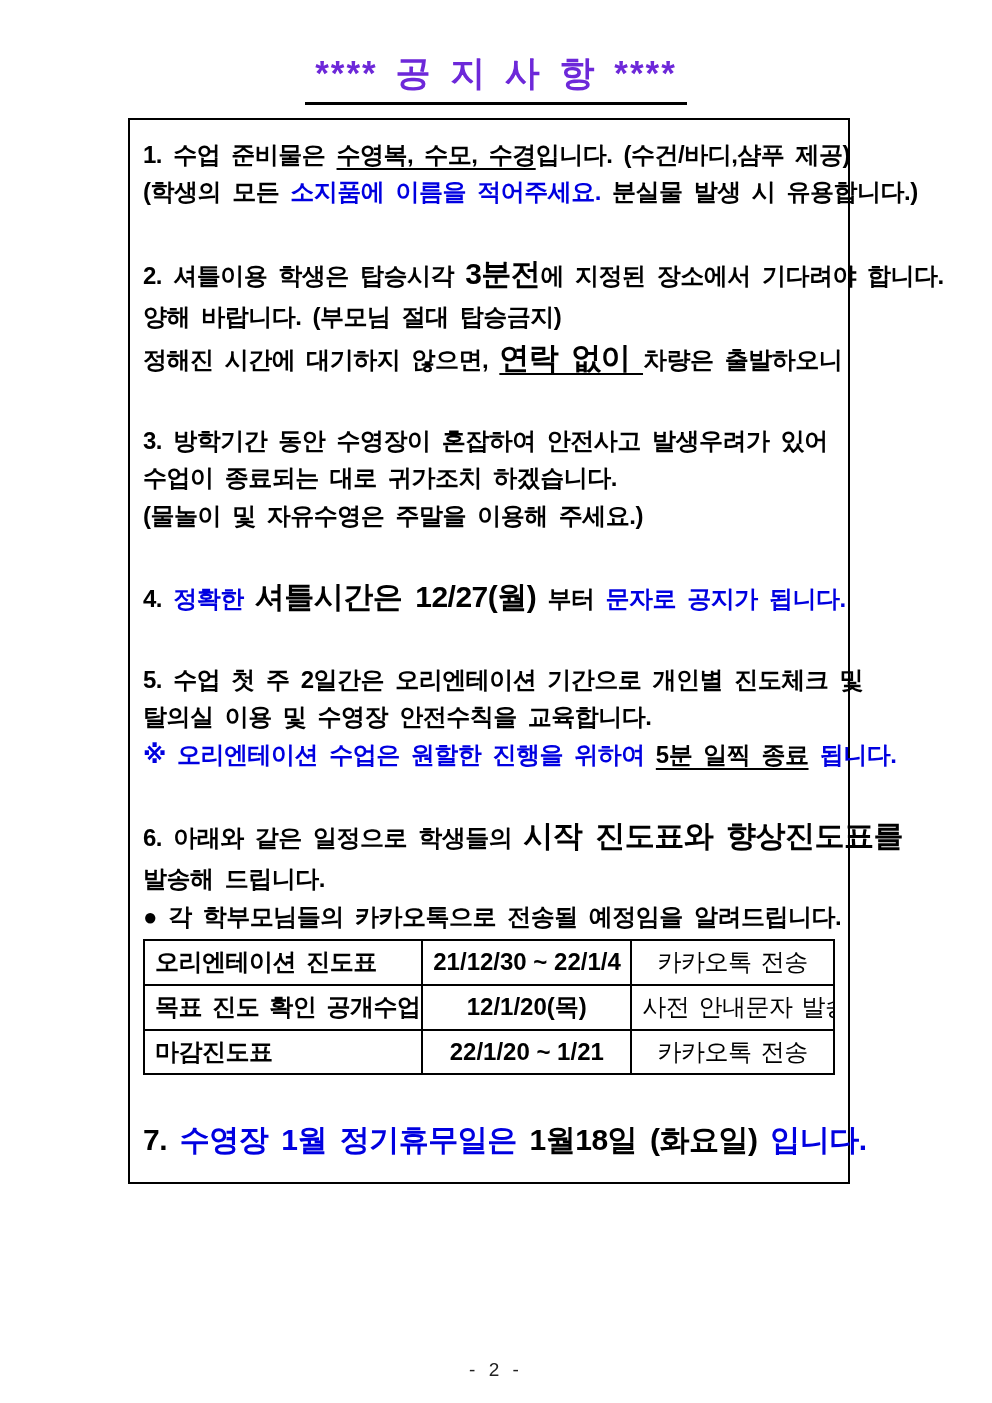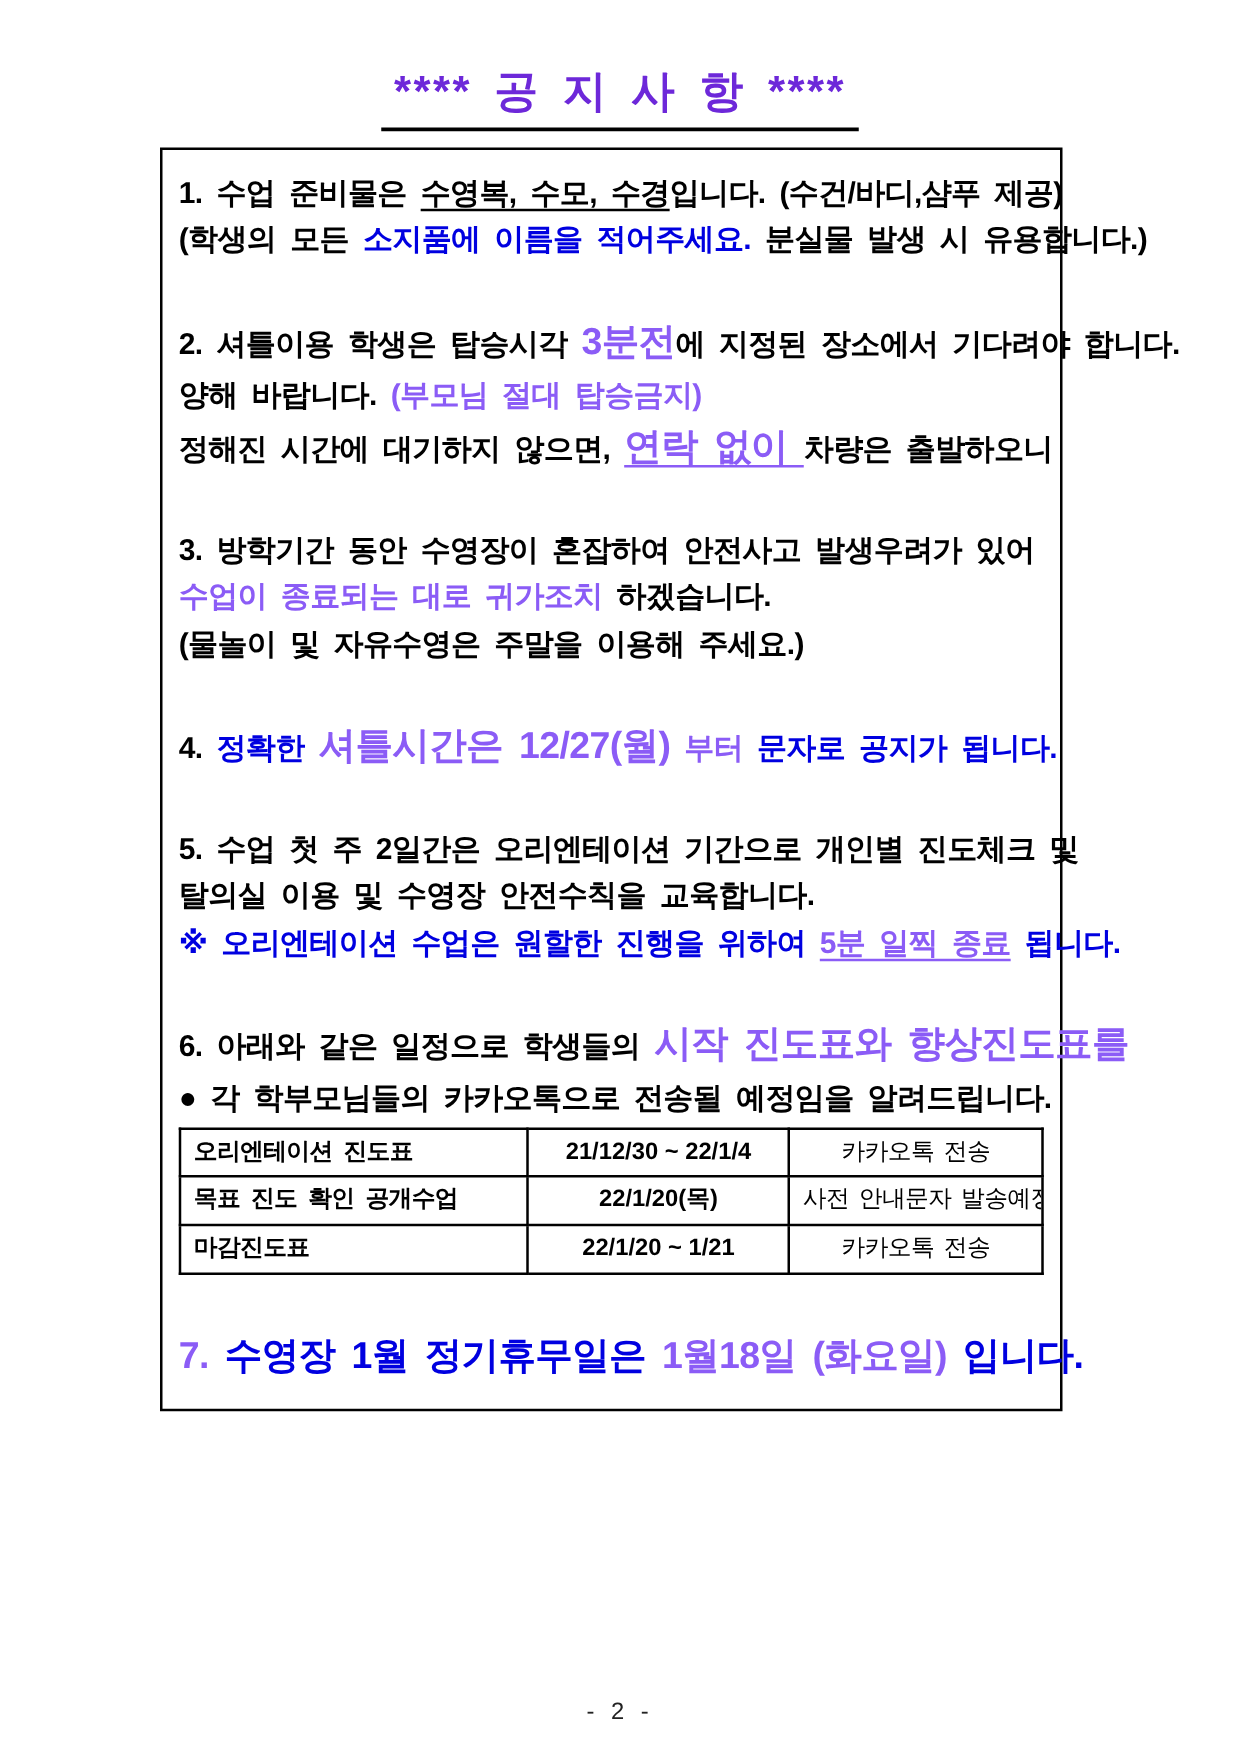--- a/index.html
+++ b/index.html
@@ -26,33 +26,33 @@
   }
   .section{margin:0 0 40px 0;}
   .section:last-child{margin-bottom:0;}
   .line{
     font-size:24px;line-height:1.56;color:#000;
     word-spacing:5px;letter-spacing:-0.5px;
     white-space:nowrap;
   }
   .line.lg{font-size:30px;}
   .seg{font-weight:bold;}
-  .red{color:#8b5cf6;}
+  .red{color:#000000;}
   .blue{color:#0000e0;}
   .big{font-size:30px;}
   .u{text-decoration:underline;text-underline-offset:5px;text-decoration-thickness:2px;}
   table.sched{
     border-collapse:collapse;width:100%;
     margin:4px 0 42px 0;
     table-layout:fixed;
   }
   table.sched td{
     border:2px solid #000;
     padding:7px 10px;
-    font-size:19px;line-height:1.2;
+    font-size:24px;line-height:1.2;
     vertical-align:middle;
     white-space:nowrap;overflow:hidden;
   }
   td.c0{width:41%;font-weight:bold;text-align:left;letter-spacing:-0.5px;word-spacing:4px;}
   td.c1{width:30%;font-weight:bold;text-align:center;}
   td.c2{width:29%;font-weight:normal;font-size:20px;text-align:center;letter-spacing:-0.5px;word-spacing:3px;}
   .footer{
     position:absolute;left:0;bottom:22px;width:100%;
     text-align:center;font-size:19px;font-weight:normal;color:#222;
     letter-spacing:4px;
@@ -86,34 +86,35 @@
         <div class="section">
           <div class="line"><span class="seg">4. </span><span class="seg blue">정확한 </span><span class="seg red big">셔틀시간은 12/27(월)</span><span class="seg red"> 부터 </span><span class="seg blue">문자로 공지가 됩니다.</span></div>
         </div>
         <div class="section">
           <div class="line"><span class="seg">5. 수업 첫 주 2일간은 오리엔테이션 기간으로 개인별 진도체크 및</span></div>
           <div class="line"><span class="seg">탈의실 이용 및 수영장 안전수칙을 교육합니다.</span></div>
           <div class="line"><span class="seg blue">※ 오리엔테이션 수업은 원할한 진행을 위하여 </span><span class="seg red u">5분 일찍 종료</span><span class="seg blue"> 됩니다.</span></div>
         </div>
         <div class="section">
           <div class="line"><span class="seg">6. 아래와 같은 일정으로 학생들의 </span><span class="seg red big">시작 진도표와 향상진도표를</span></div>
+          <div class="line"><span class="seg">발송해 드립니다.</span></div>
           <div class="line"><span class="seg">● 각 학부모님들의 카카오톡으로 전송될 예정임을 알려드립니다.</span></div>
         </div>
       </div>
 
     <table class="sched">
       <tbody id="table-body">
           <tr>
             <td class="c0">오리엔테이션 진도표</td>
             <td class="c1">21/12/30 ~ 22/1/4</td>
             <td class="c2">카카오톡 전송</td>
           </tr>
           <tr>
             <td class="c0">목표 진도 확인 공개수업</td>
-            <td class="c1">22/1/20(목)</td>
+            <td class="c1">12/1/20(목)</td>
             <td class="c2">사전 안내문자 발송예정</td>
           </tr>
           <tr>
             <td class="c0">마감진도표</td>
             <td class="c1">22/1/20 ~ 1/21</td>
             <td class="c2">카카오톡 전송</td>
           </tr>
         </tbody>
     </table>
 

